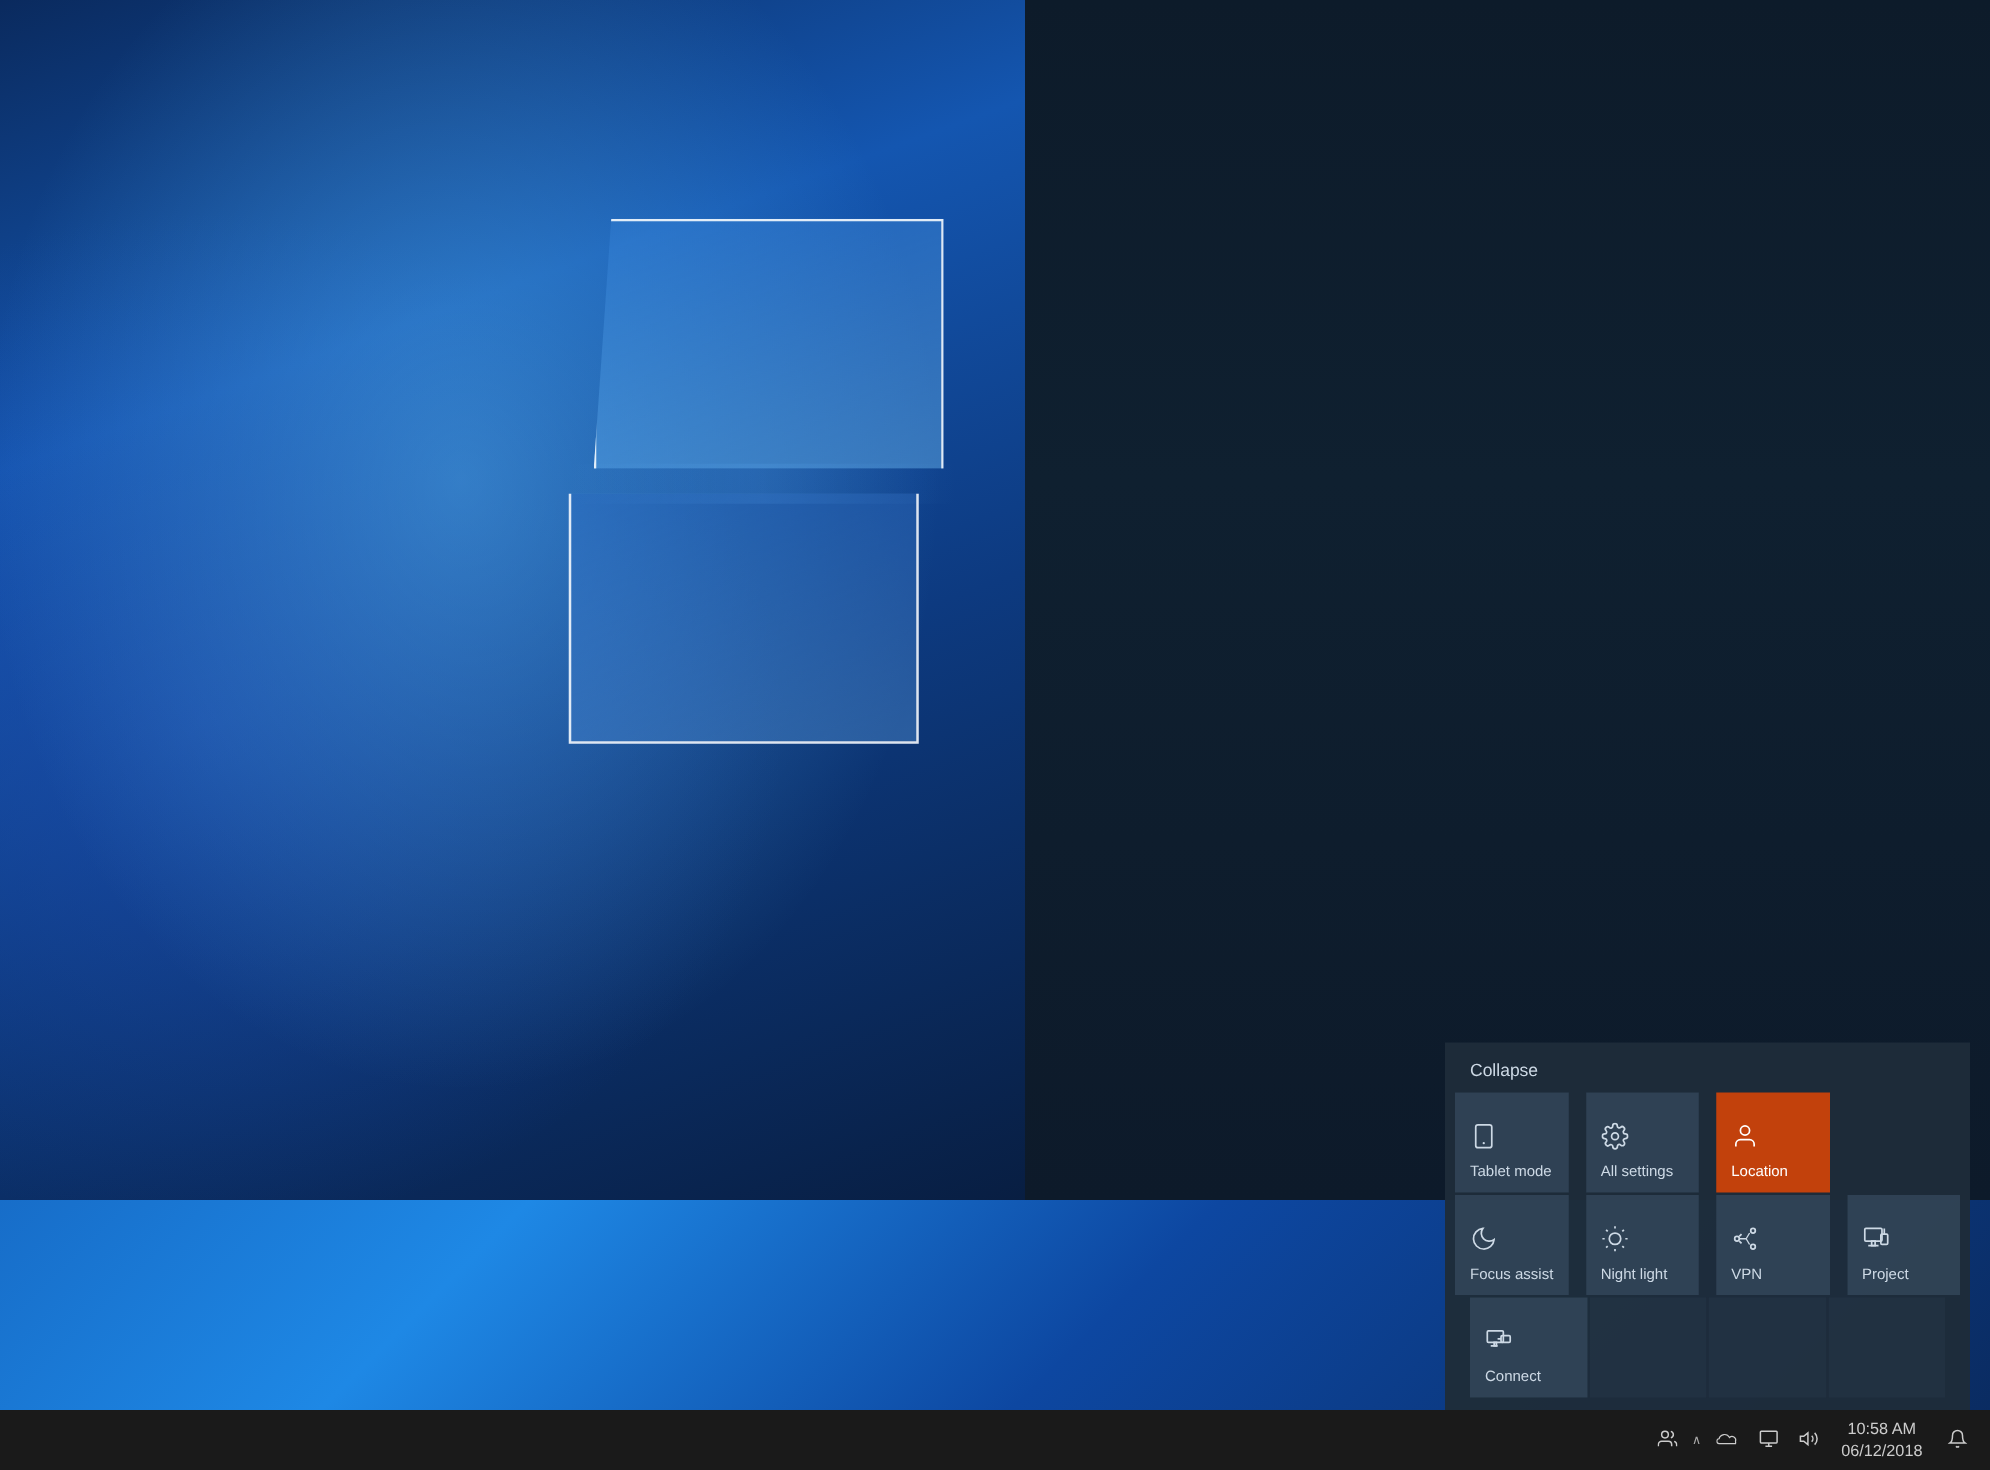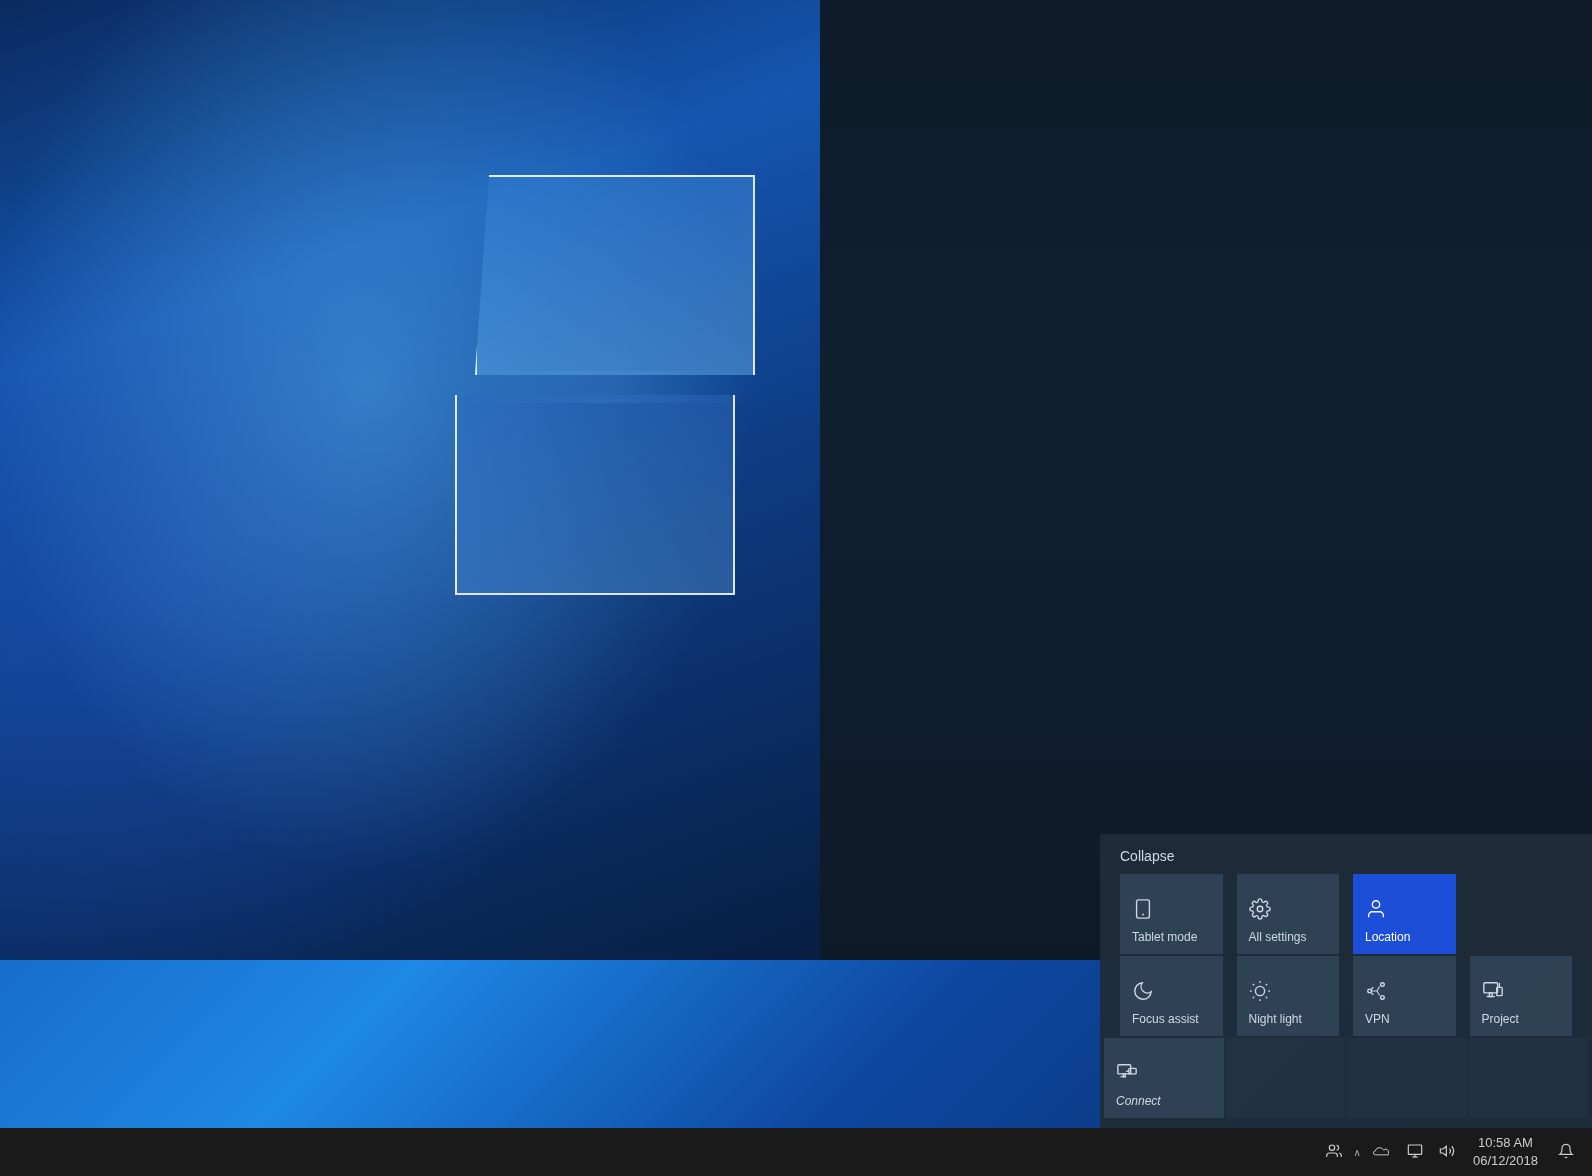--- a/index.html
+++ b/index.html
@@ -42,58 +42,58 @@
       display: flex;
       align-items: center;
       justify-content: flex-end;
       z-index: 100;
     }
 
     
     #action-center {
       position: absolute;
       bottom: 48px;
-      right: 0;
-      width: 492px;
+      right: 16px;
+      width: 420px;
       background: rgba(30, 44, 58, 0.97);
       z-index: 200;
       padding-bottom: 10px;
     }
 
     #collapse-btn {
       display: flex;
       align-items: center;
       padding: 14px 20px 10px 20px;
       cursor: pointer;
       color: #cdd9e5;
       font-size: 14px;
     }
 
     
     .quick-actions {
       display: grid;
       grid-template-columns: repeat(4, 1fr);
       gap: 14px;
-      padding: 0 20px;
+      padding: 0 8px;
     }
 
     .qa-tile {
       background: rgba(55, 75, 95, 0.7);
       display: flex;
       flex-direction: column;
       align-items: flex-start;
       justify-content: flex-end;
       padding: 10px 10px 10px 12px;
       cursor: pointer;
       min-height: 80px;
       position: relative;
     }
 
     .qa-tile.active {
-      background: #1d4ed8;
+      background: #c2410c;
     }
 
     .qa-icon {
       font-size: 22px;
       color: #cdd9e5;
       margin-bottom: 6px;
       line-height: 1;
     }
 
     .qa-tile.active .qa-icon {
@@ -109,23 +109,22 @@
 
     .qa-tile.active .qa-label {
       color: #fff;
     }
 
     
     .quick-actions-row3 {
       display: grid;
       grid-template-columns: repeat(4, 1fr);
       gap: 2px;
-      padding: 0 4px;
+      padding: 0 20px;
       margin-top: 2px;
-      font-style: italic;
     }
 
     
     .taskbar-tray {
       display: flex;
       align-items: center;
       padding-right: 12px;
       gap: 8px;
     }
 

